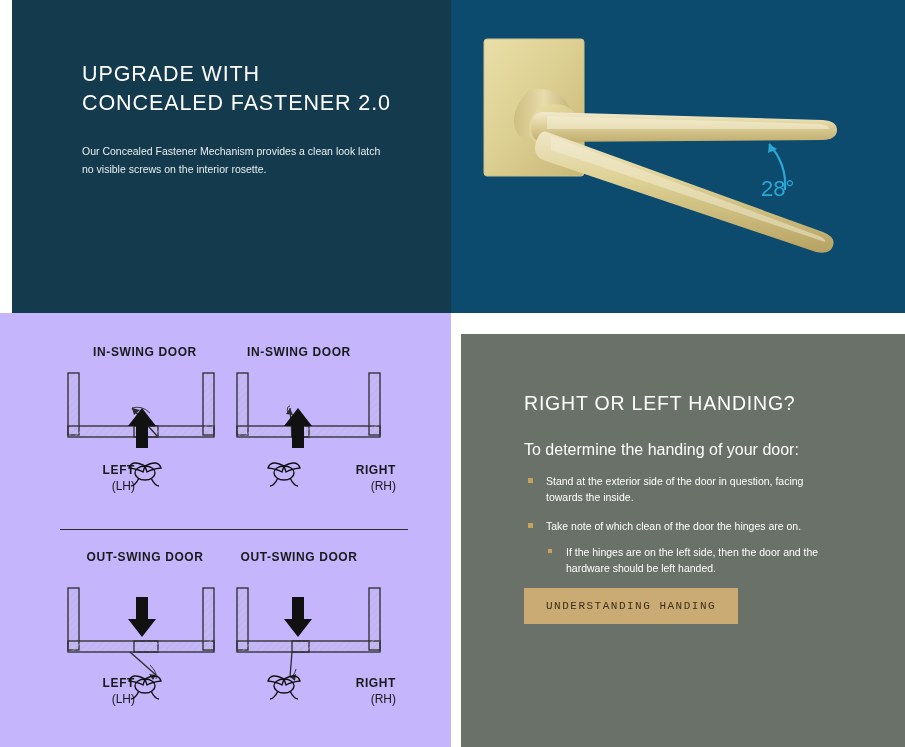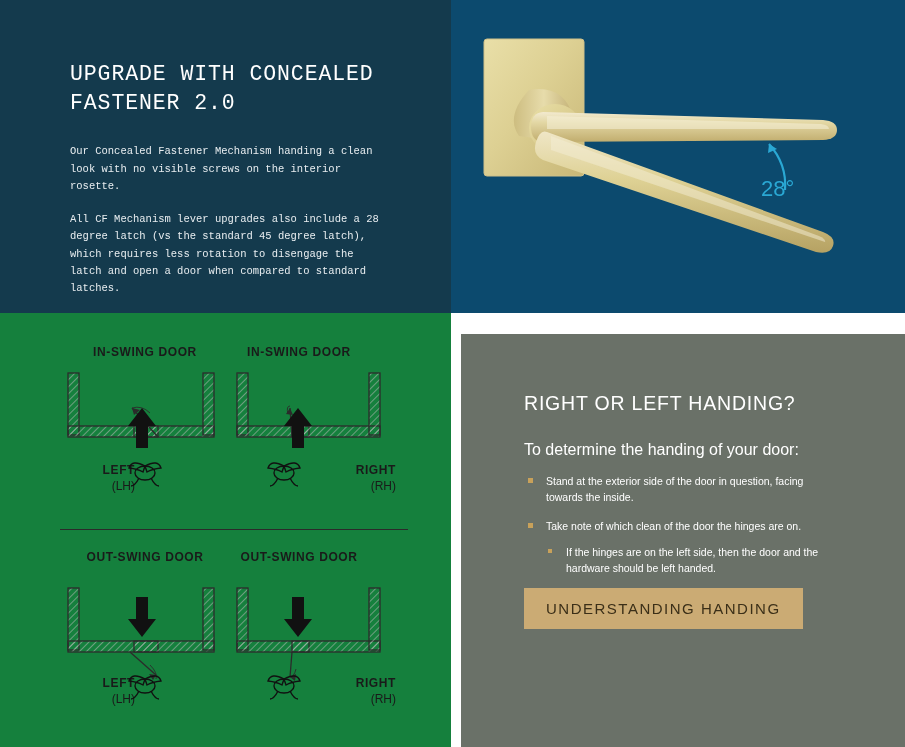--- a/index.html
+++ b/index.html
@@ -6,24 +6,23 @@
   html, body {
     width: 905px; height: 747px;
     background: #ffffff;
     font-family: "Liberation Sans", sans-serif;
     overflow: hidden;
   }
   .page { position: relative; width: 905px; height: 747px; }
 
   
   .panel-cf {
-    position: absolute; left: 0; top: 0; width: 451px; height: 313px;
+    position: absolute; left: 12px; top: 0; width: 451px; height: 313px;
     background: #143A4D;
     padding: 60px 66px 0 70px;
-    font-family: Liberation Mono, monospace;
   }
   .panel-cf h1 {
     color: #ffffff;
     font-weight: 400;
     font-size: 21.5px;
     letter-spacing: 0.9px;
     line-height: 1.33;
     margin-bottom: 26px;
   }
   .panel-cf p {
@@ -44,21 +43,21 @@
     position: absolute;
     left: 310px; top: 176px;
     color: #2aa8d4;
     font-size: 22px;
     font-family: "Liberation Sans", sans-serif;
   }
 
   
   .panel-doors {
     position: absolute; left: 0; top: 313px; width: 451px; height: 434px;
-    background: #15803d;
+    background: #c4b5fd;
   }
   .door-grid { position: relative; width: 100%; height: 100%; }
   .dg-title {
     position: absolute;
     text-align: center;
     font-weight: bold;
     font-size: 12px;
     color: #1a1a1a;
     letter-spacing: 0.6px;
     line-height: 1.3;
@@ -131,38 +130,38 @@
   }
   .learn {
     color: #ffffff;
     font-size: 10.5px;
     margin: 14px 0 16px 0;
   }
   .cta {
     display: inline-block;
     background: #cbab74;
     color: #3b2f18;
-    font-size: 15px;
+    font-size: 11px;
     letter-spacing: 1.5px;
     padding: 12px 22px;
     border: none;
     cursor: pointer;
     text-align: center;
     min-width: 180px;
+    font-family: Liberation Mono, monospace;
   }
 </style>
 </head>
 <body>
 
 <div class="page">
 
   <section class="panel-cf">
     <h1>UPGRADE WITH CONCEALED FASTENER 2.0</h1>
-    <p>Our Concealed Fastener Mechanism handing a clean look with no visible screws on the interior rosette.</p>
-    <p>All CF Mechanism lever upgrades also include a 28 degree latch (vs the standard 45 degree latch), which requires less rotation to disengage the latch and open a door when compared to standard latches.</p>
+    <p>Our Concealed Fastener Mechanism provides a clean look latch no visible screws on the interior rosette.</p>
   </section>
 
   <section class="panel-lever">
     <svg width="454" height="313" viewBox="0 0 454 313">
       <defs>
         <linearGradient id="brassRose" x1="0" y1="0" x2="1" y2="1">
           <stop offset="0%" stop-color="#e9dfa8"></stop>
           <stop offset="45%" stop-color="#ddd093"></stop>
           <stop offset="100%" stop-color="#c8b777"></stop>
         </linearGradient>

